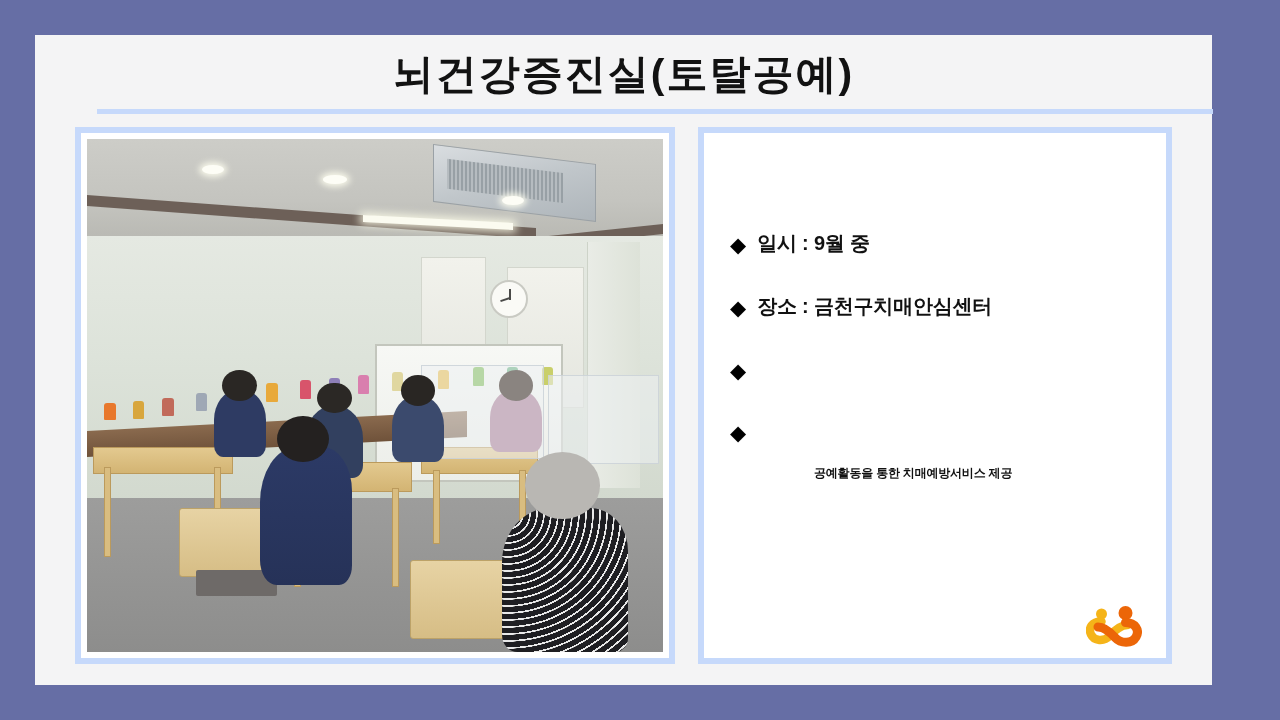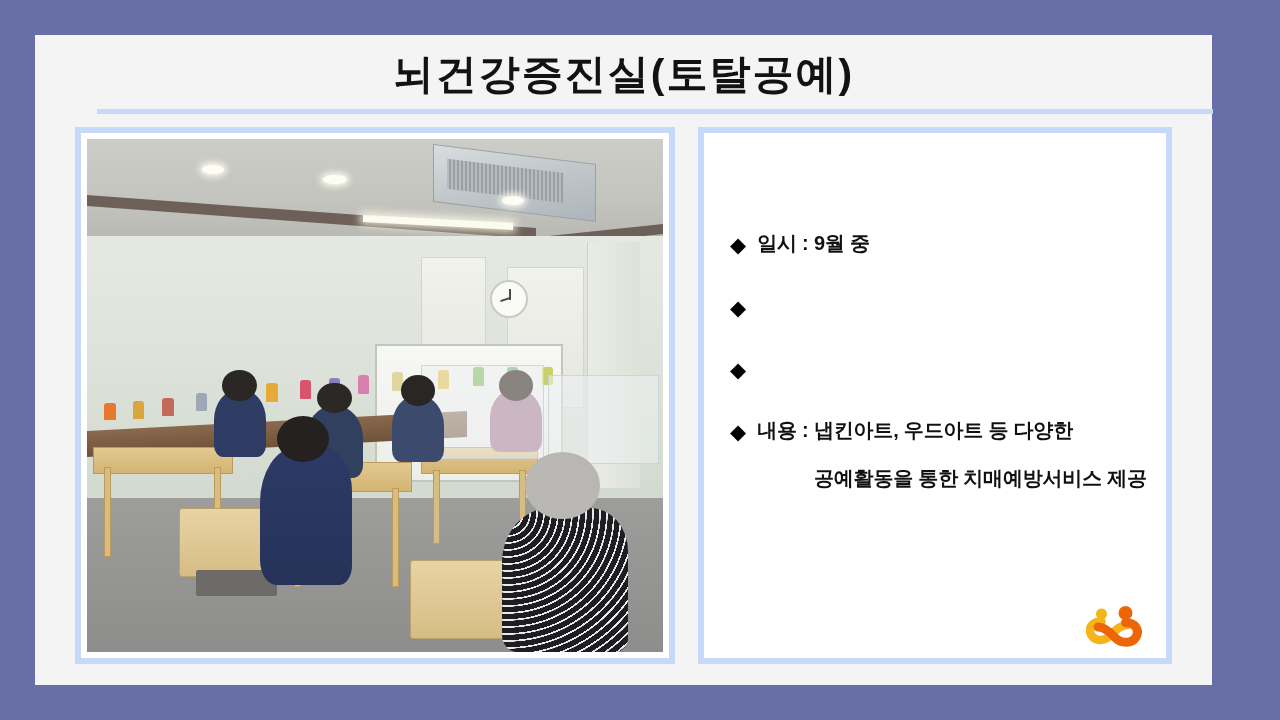--- a/index.html
+++ b/index.html
@@ -253,21 +253,21 @@
     font-weight: bold;
     color: #111111;
     line-height: 1.25;
     letter-spacing: -0.2px;
     white-space: nowrap;
   }
   .info-cont {
     margin-left: 84px;
     margin-top: -16px;
     margin-bottom: 0;
-    font-size: 20px;
+    font-size: 12px;
     font-weight: bold;
     color: #111111;
     letter-spacing: -0.2px;
     white-space: nowrap;
   }
 
   
   .logo {
     position: absolute;
     right: 16px;
@@ -389,29 +389,29 @@
     <div class="info-panel">
       <div class="info-list">
 
         <div class="info-row">
           <span class="info-bullet">◆</span>
           <span class="info-label">일시 : 9월 중</span>
         </div>
 
         <div class="info-row">
           <span class="info-bullet">◆</span>
+          <span class="info-label">장소 : 금천구치매안심센터</span>
         </div>
 
         <div class="info-row">
           <span class="info-bullet">◆</span>
         </div>
 
         <div class="info-row">
           <span class="info-bullet">◆</span>
-          <span class="info-label">내용 : 냅킨아트, 우드아트 등 다양한</span>
         </div>
         <div class="info-cont">공예활동을 통한 치매예방서비스 제공</div>
 
       </div>
 
       <div class="logo">
         <svg class="logo-mark" viewBox="0 0 112 84" aria-hidden="true">
           <circle cx="31" cy="16" r="11" fill="#f5b419"></circle>
           <circle cx="79" cy="14" r="14" fill="#ec6608"></circle>
           <path d="M31 31 C 12 31, 4 44, 10 57 C 16 70, 36 72, 47 60 C 58 48, 70 38, 83 38" stroke="#f5b419" stroke-width="17" fill="none" stroke-linecap="round"></path>

